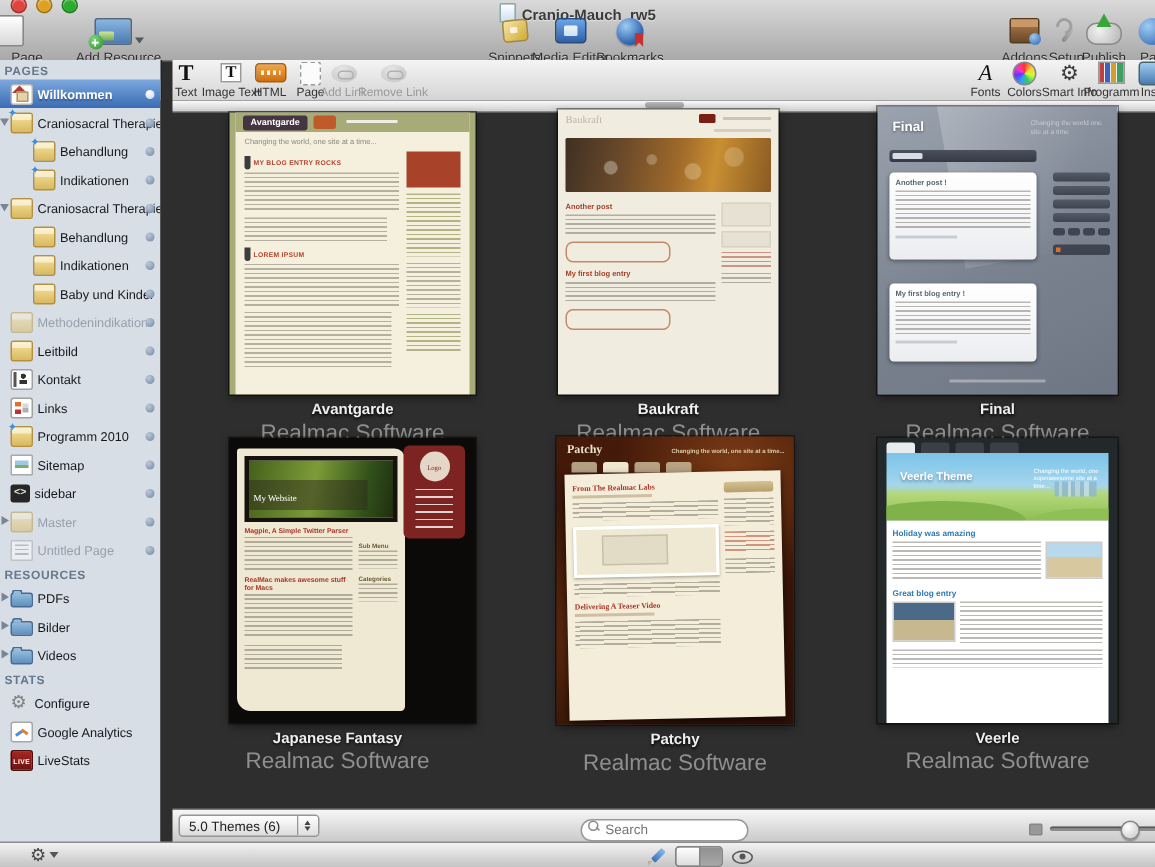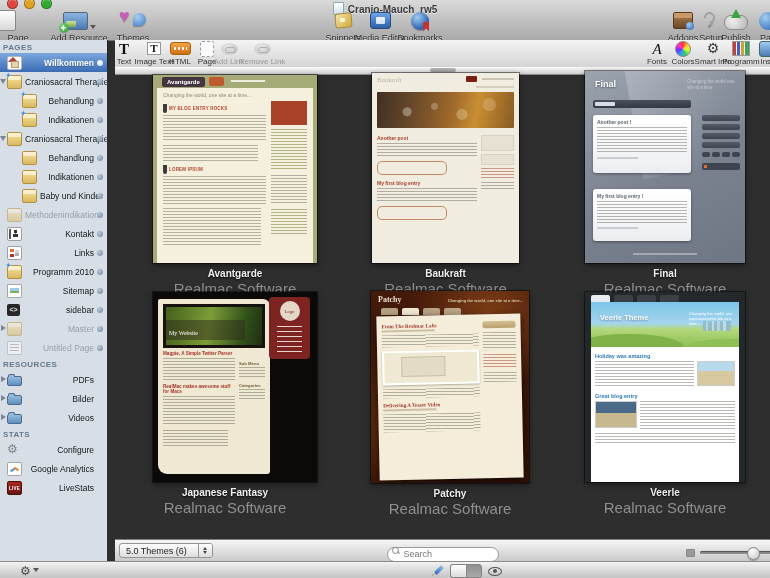--- a/index.html
+++ b/index.html
@@ -56,21 +56,21 @@
   .fi-colors{width:14px;height:14px;border-radius:50%;border:1px solid #888;background:conic-gradient(#f33,#fc3,#cf3,#3c6,#39f,#63f,#f3c,#f33);}
   .fi-gear::before{content:"⚙";font-size:14px;color:#3a3a3a;line-height:15px;}
   .fi-library{width:16px;height:13px;border:1px solid #999;background:linear-gradient(90deg,#c04040 0 3px,#eee 3px 4px,#4060c0 4px 7px,#eee 7px 8px,#d0a030 8px 11px,#eee 11px 12px,#40a060 12px 16px);}
   .fi-insp{width:16px;height:14px;border-radius:3px;background:linear-gradient(#a0ccf2,#4a7ab0);border:1px solid #466;}
 
   
   .sidebar{position:absolute;left:0;top:40px;width:107px;bottom:16px;background:#d7dee6;border-right:1px solid #20242a;overflow:hidden;}
   .shead{font-size:8px;font-weight:bold;color:#66788c;letter-spacing:.4px;padding:3px 0 1px 3px;}
   .srow{position:relative;height:19px;display:flex;align-items:center;padding-left:7px;font-size:8.5px;color:#15181c;cursor:default;}
   .srow.lvl1{padding-left:22px;}
-  .srow .lbl{white-space:nowrap;overflow:hidden;flex:1;padding-right:13px;text-align:right;}
+  .srow .lbl{white-space:nowrap;overflow:hidden;flex:1;padding-right:13px;}
   .srow .dot{position:absolute;right:4px;top:6.5px;width:6px;height:6px;border-radius:50%;background:radial-gradient(circle at 35% 30%,#bac7d9,#7388a3);}
   .srow.sel{background:linear-gradient(#7ca8de,#3a6bb4);color:#fff;font-weight:bold;text-shadow:0 1px 1px rgba(0,0,0,.3);}
   .srow.sel .dot{background:radial-gradient(circle at 35% 30%,#ffffff,#c8d6ea);}
   .srow.dim{color:#97a0ac;} .srow.dim .sicon{opacity:.5;}
   .disc{position:absolute;left:1px;top:6px;width:0;height:0;border-top:3.5px solid transparent;border-bottom:3.5px solid transparent;border-left:5px solid #7a8698;}
   .disc.open{border-left:3.5px solid transparent;border-right:3.5px solid transparent;border-top:5px solid #7a8698;top:7px;left:0;}
   .sicon{width:13px;height:12px;margin-right:3px;flex:none;position:relative;}
   .ic-house{background:#fff;border:1px solid #b8b8b8;border-radius:2px;}
   .ic-house::before{content:"";position:absolute;left:0px;top:0px;border-left:5.5px solid transparent;border-right:5.5px solid transparent;border-bottom:5px solid #b23a30;}
   .ic-house::after{content:"";position:absolute;left:2.5px;bottom:1px;width:6px;height:5px;background:#e8d3a8;border:.5px solid #b09a70;}
@@ -268,26 +268,20 @@
         </span>
       <span>Page</span>
     </div>
     <div class="tb-item" style="left:47px;">
       <span class="ic">
           <span class="i-addres"></span>
           <span class="mini-arrow"></span>
         </span>
       <span>Add Resource</span>
     </div>
-    <div class="tb-item" style="left:101px;">
-      <span class="ic">
-          <span class="i-themes"></span>
-        </span>
-      <span>Themes</span>
-    </div>
     <div class="tb-item" style="left:311px;">
       <span class="ic">
           <span class="i-snip"></span>
         </span>
       <span>Snippets</span>
     </div>
     <div class="tb-item" style="left:348px;">
       <span class="ic">
           <span class="i-media"></span>
         </span>
@@ -435,20 +429,25 @@
       <span class="dot"></span>
     </div>
     <div class="srow lvl1">
       <span class="sicon ic-cube"></span>
       <span class="lbl">Baby und Kinder</span>
       <span class="dot"></span>
     </div>
     <div class="srow dim">
       <span class="sicon ic-cube"></span>
       <span class="lbl">Methodenindikation</span>
+      <span class="dot"></span>
+    </div>
+    <div class="srow">
+      <span class="sicon ic-cube"></span>
+      <span class="lbl">Leitbild</span>
       <span class="dot"></span>
     </div>
     <div class="srow">
       <span class="sicon ic-contact"></span>
       <span class="lbl">Kontakt</span>
       <span class="dot"></span>
     </div>
     <div class="srow">
       <span class="sicon ic-links"></span>
       <span class="lbl">Links</span>

